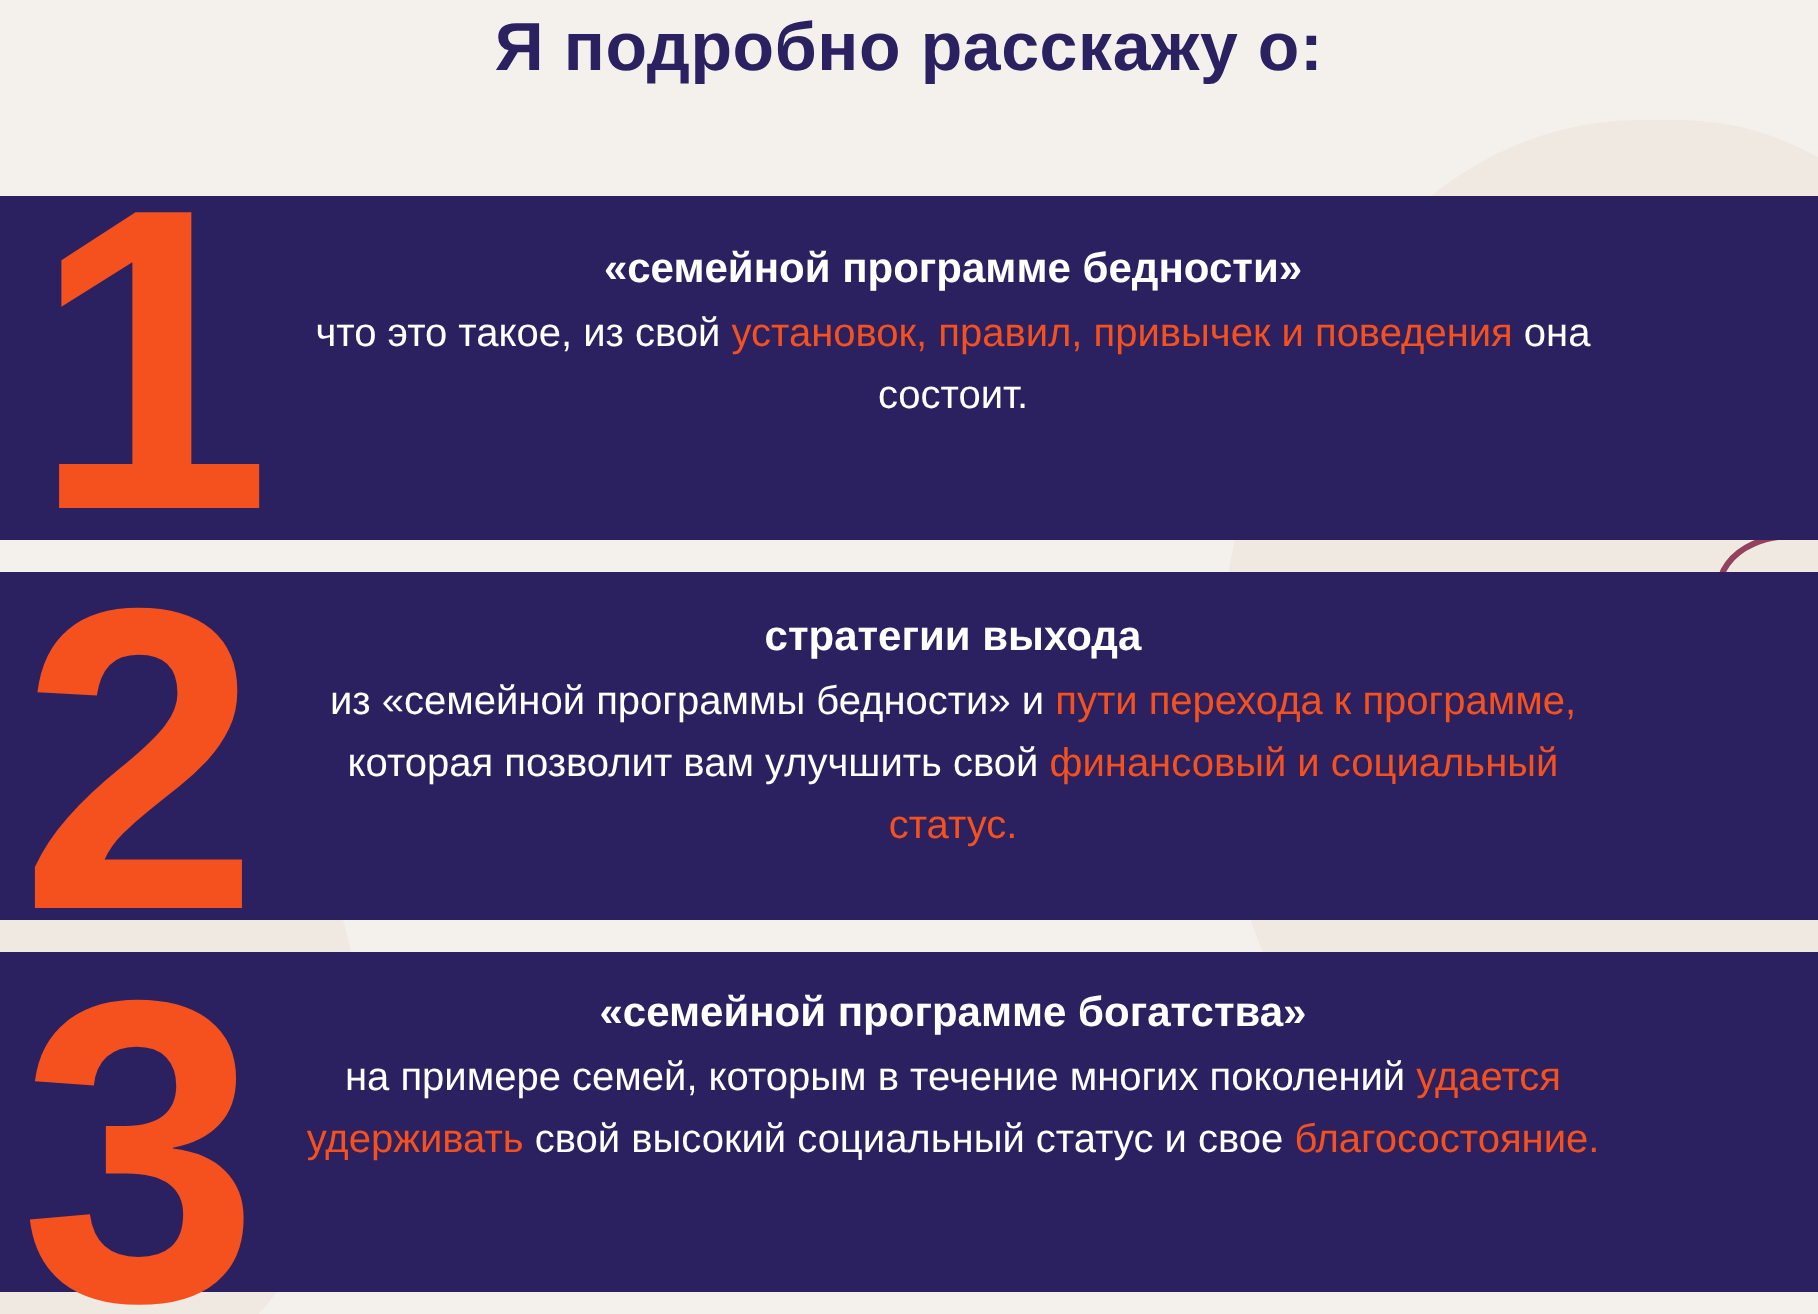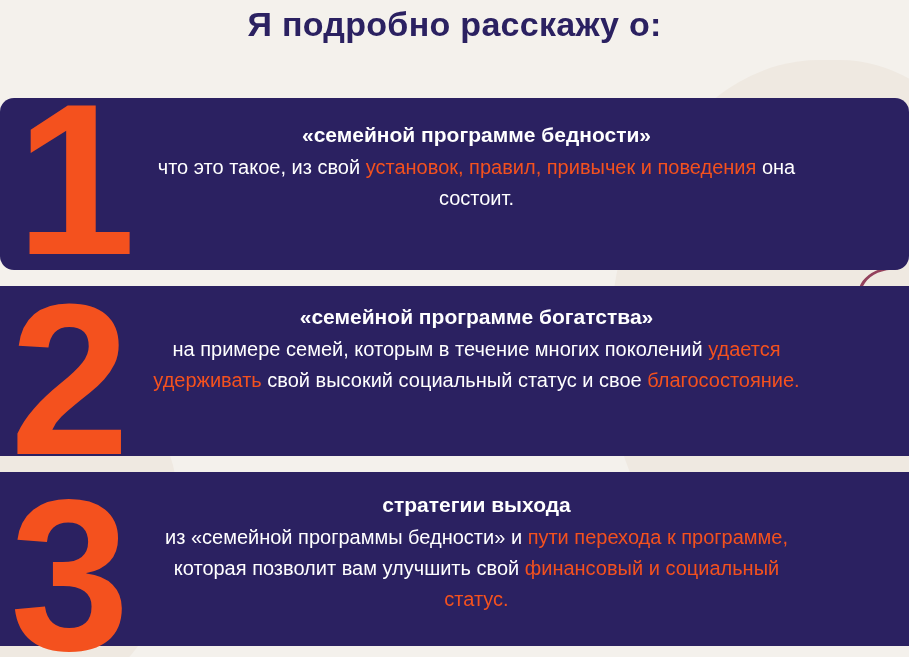--- a/index.html
+++ b/index.html
@@ -110,21 +110,21 @@
     font-size: 215px;
     line-height: 215px;
     letter-spacing: -6px;
     z-index: 4;
     font-family: "Liberation Sans", sans-serif;
   }
   #num1 { top: 72px; left: 16px; }
   #num2 { top: 272px; left: 10px; }
   #num3 { top: 468px; left: 10px; }
 
-  .card1 { height: 172px; border-radius: 14px; }
+  .card1 { height: 172px; }
   .card2 { height: 170px; }
   .card3 { height: 174px; }
 
   .card1 .card-inner { padding-top: 22px; }
   .card2 .card-inner { padding-top: 16px; }
   .card3 .card-inner { padding-top: 18px; }
 </style>
 </head>
 <body>
 
@@ -145,28 +145,28 @@
 
   <div class="cards">
 
     <div class="card card1">
       <div class="card-inner">
         <div class="card-title">«семейной программе бедности»</div>
         <div class="card-body"><span>что это такое, из свой </span><span class="hl">установок, правил, привычек и поведения</span><span> она состоит.</span></div>
       </div>
     </div>
 
+    <div class="card card3">
+      <div class="card-inner">
+        <div class="card-title">стратегии выхода</div>
+        <div class="card-body"><span>из «семейной программы бедности» и </span><span class="hl">пути перехода к программе,</span><span> которая позволит вам улучшить свой </span><span class="hl">финансовый и социальный статус.</span></div>
+      </div>
+    </div>
+
     <div class="card card2">
       <div class="card-inner">
         <div class="card-title">«семейной программе богатства»</div>
         <div class="card-body"><span>на примере семей, которым в течение многих поколений </span><span class="hl">удается удерживать</span><span> свой высокий социальный статус и свое </span><span class="hl">благосостояние.</span></div>
       </div>
     </div>
 
-    <div class="card card3">
-      <div class="card-inner">
-        <div class="card-title">стратегии выхода</div>
-        <div class="card-body"><span>из «семейной программы бедности» и </span><span class="hl">пути перехода к программе,</span><span> которая позволит вам улучшить свой </span><span class="hl">финансовый и социальный статус.</span></div>
-      </div>
-    </div>
-
   </div>
 </div>
 
 </body></html>

